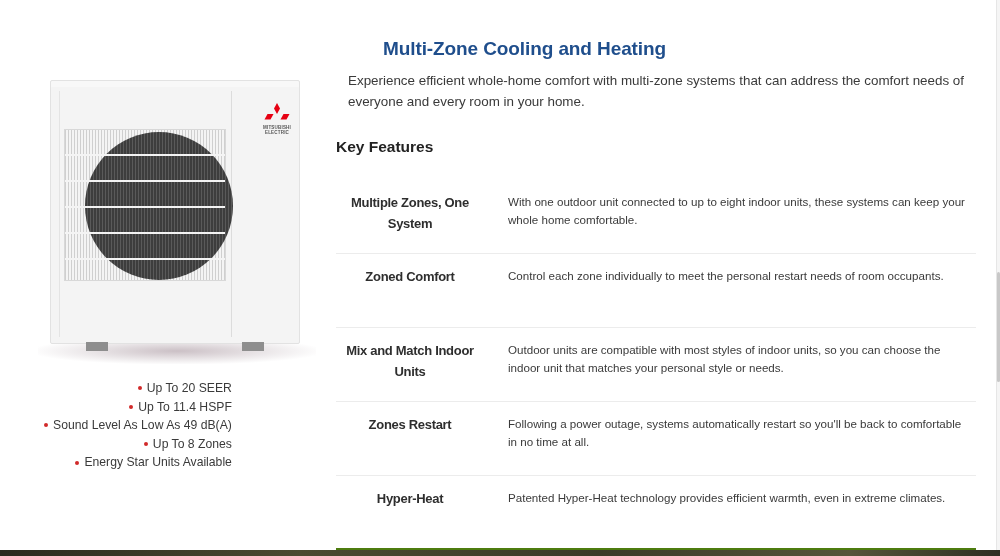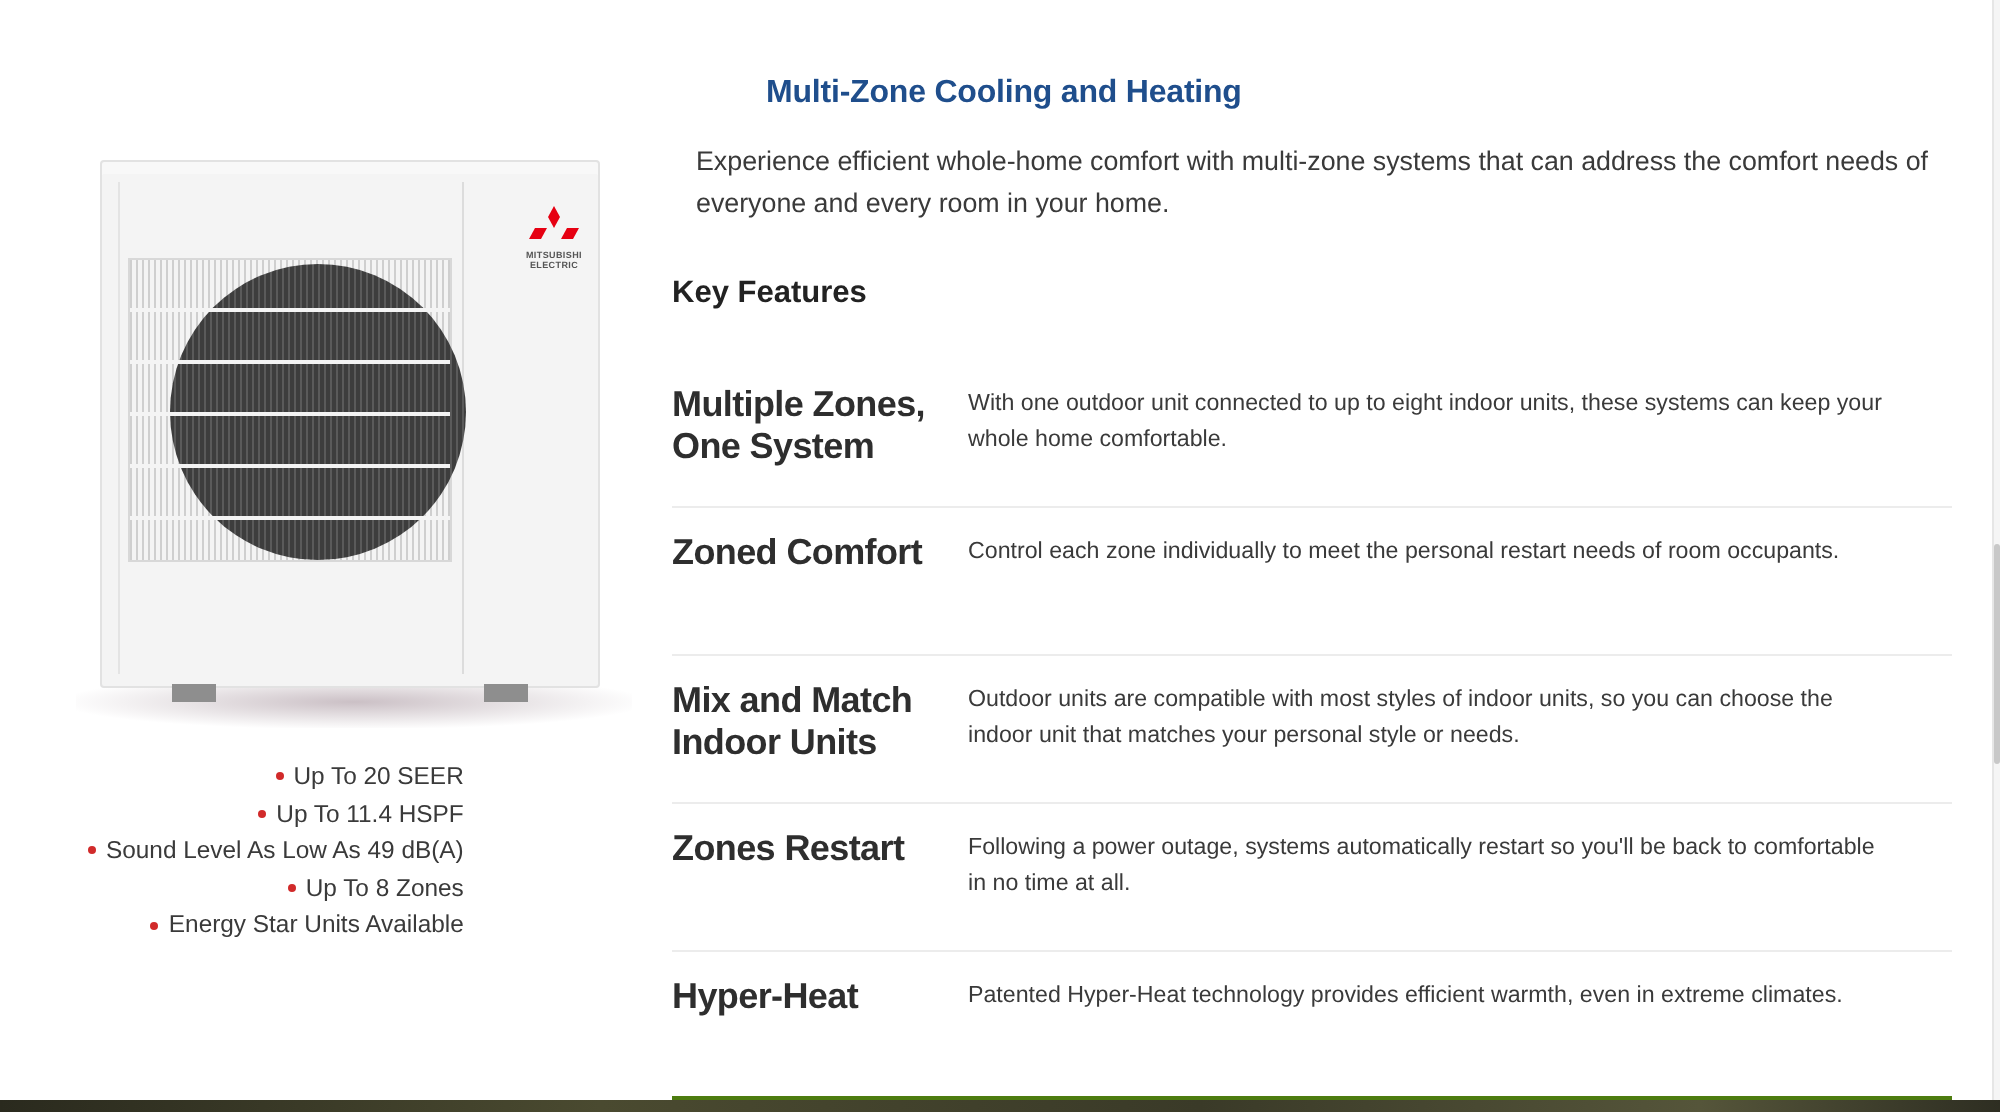--- a/index.html
+++ b/index.html
@@ -3,21 +3,21 @@
   <meta charset="utf-8">
   <style>
     * { box-sizing: border-box; margin: 0; padding: 0; }
     html, body { width: 1000px; height: 556px; overflow: hidden; background: #ffffff; }
     body { font-family: "Liberation Sans", "DejaVu Sans", sans-serif; color: #333333; position: relative; }
 
     .page { position: absolute; left: 0; top: 0; width: 996px; height: 550px; background: #fff; }
 
     .section-title {
       position: absolute; left: 383px; top: 38px;
-      font-size: 16px; font-weight: bold; color: #1f4e8c;
+      font-size: 19px; font-weight: bold; color: #1f4e8c;
       letter-spacing: -0.1px;
     }
     .intro {
       position: absolute; left: 348px; top: 70px; width: 620px;
       font-size: 13.4px; line-height: 21px; color: #3a3a3a;
     }
 
     
     .product {
       position: absolute; left: 38px; top: 76px; width: 278px; height: 298px;
@@ -78,26 +78,26 @@
       font-size: 15.5px; font-weight: bold; color: #222;
     }
 
     .features { position: absolute; left: 336px; top: 180px; width: 640px; }
     .feature-row {
       display: flex; border-bottom: 1px solid #ececec;
       height: 74px; padding-top: 12px;
     }
     .feature-row:last-child { border-bottom: 2px solid #4d7c0f; }
     .feature-name {
-      width: 148px; text-align: left; font-weight: bold; font-size: 18px; line-height: 21px;
+      width: 148px; text-align: center; font-weight: bold; font-size: 13px; line-height: 21px;
       color: #2e2e2e; padding-right: 0; letter-spacing: -0.3px;
       font-family: "Liberation Sans Narrow", "Liberation Sans", sans-serif;
     }
     .feature-desc {
-      width: 462px; font-size: 11.6px; line-height: 18px; color: #3a3a3a;
+      margin-left: 24px; width: 462px; font-size: 11.6px; line-height: 18px; color: #3a3a3a;
       padding-top: 1px;
     }
 
     .scrollbar-track {
       position: absolute; left: 996px; top: 0; width: 4px; height: 550px; background: #f5f5f5;
       border-left: 1px solid #e6e6e6;
     }
     .scrollbar-thumb {
       position: absolute; left: 997px; top: 272px; width: 3px; height: 110px; background: #c8c8c8; border-radius: 2px;
     }

